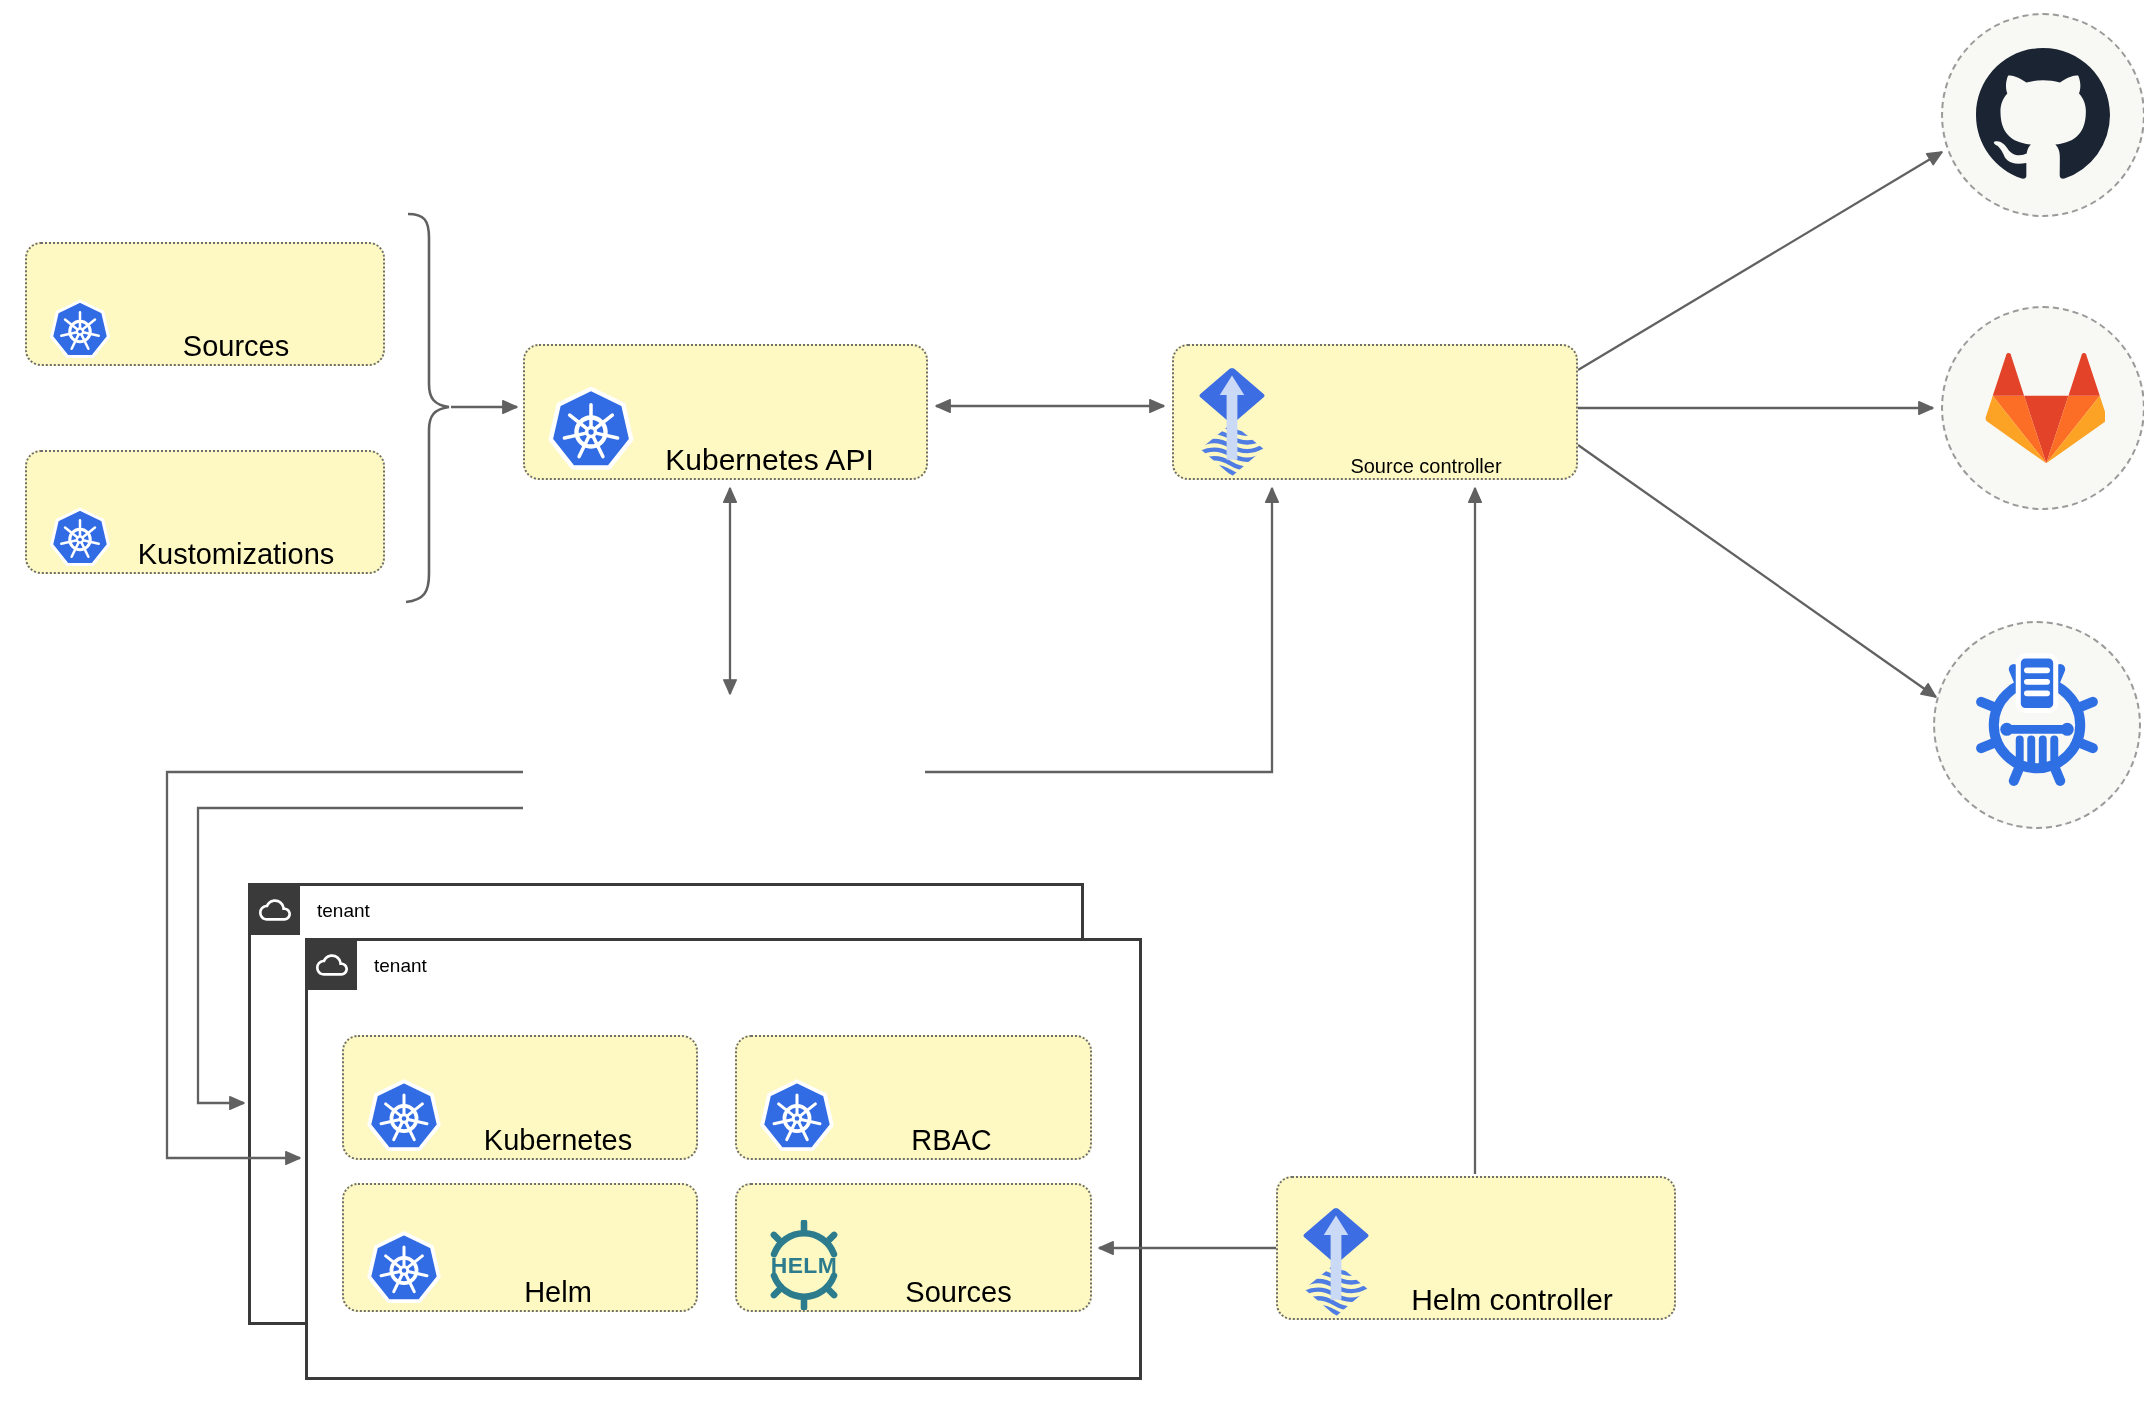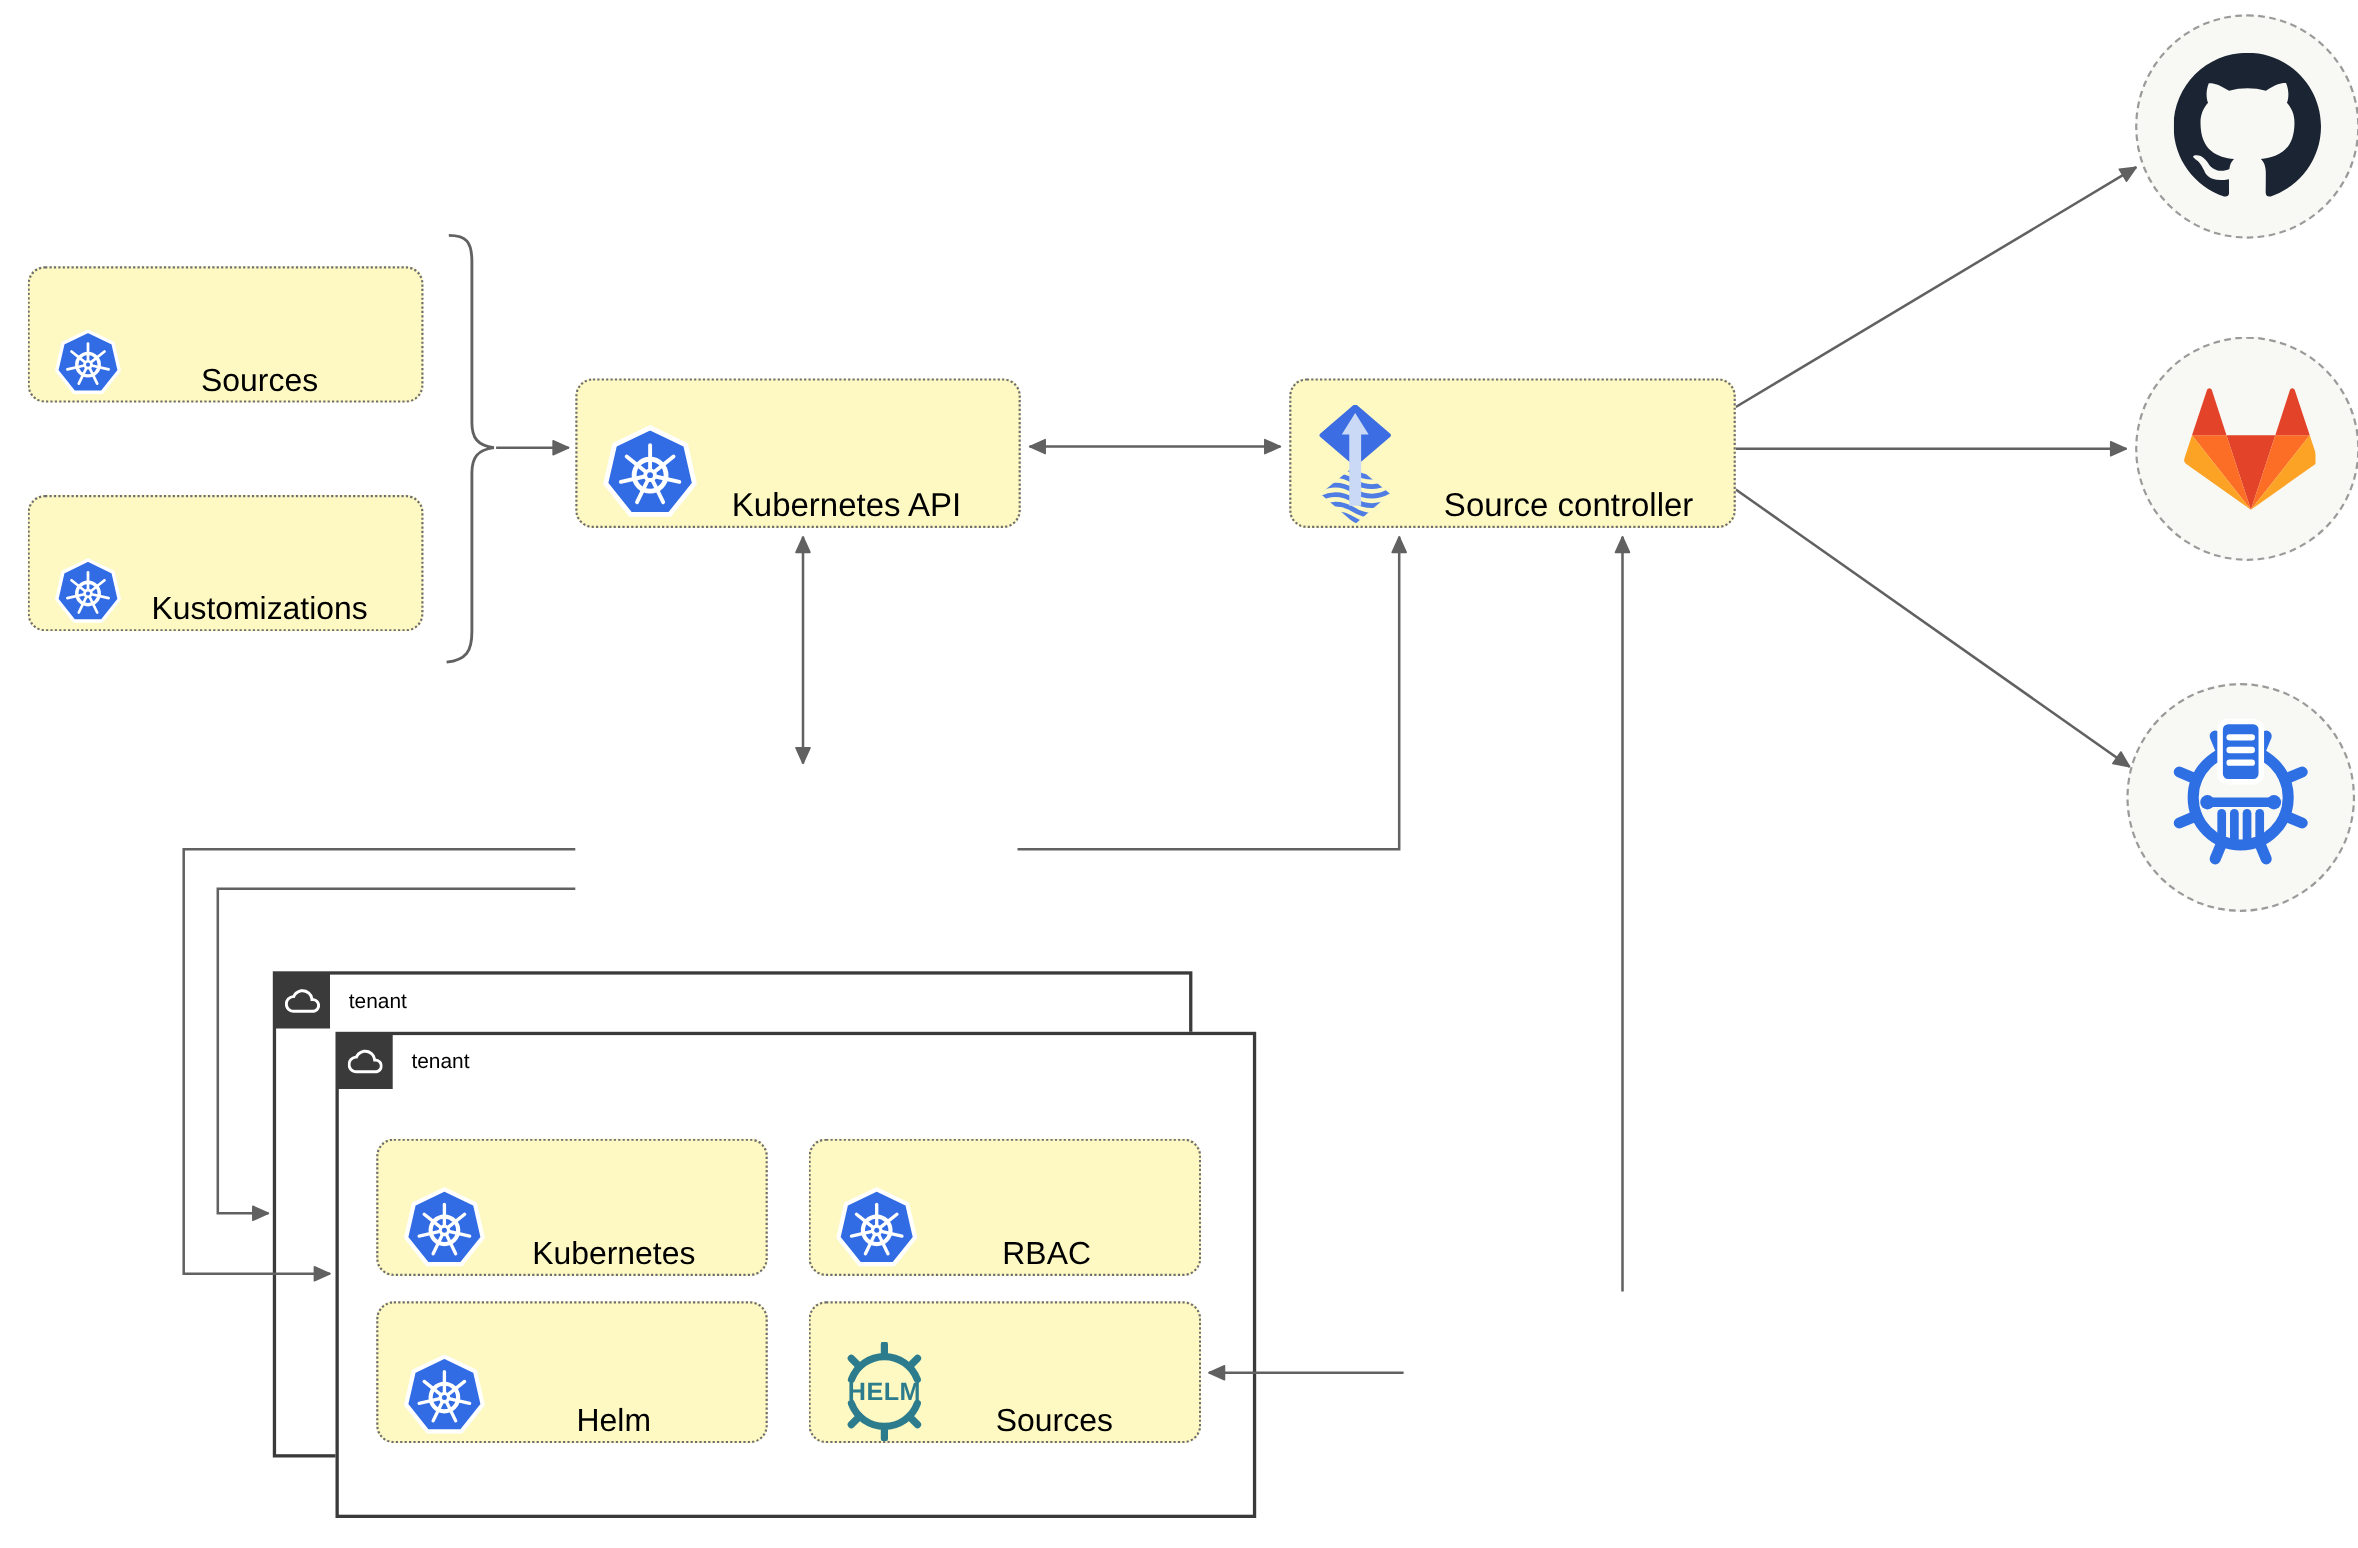--- a/index.html
+++ b/index.html
@@ -195,24 +195,30 @@
     <svg class="icon" width="88" height="92" viewBox="0 0 100 104">
         <use href="#ic-k8s"></use>
       </svg>
     <div class="lbl" style="font-size:30px;">Kubernetes API</div>
   </div>
 
   <div class="node" style="left:1172px;top:344px;width:406px;height:136px;">
     <svg class="icon" width="72" height="110" viewBox="0 0 100 152">
         <use href="#ic-flux"></use>
       </svg>
-    <div class="lbl two" style="font-size:30px;margin-left:43px;">Source controller</div>
-  </div>
-
-
+    <div class="lbl two" style="font-size:20px;margin-left:43px;">Source controller</div>
+  </div>
+
+
+  <div class="node" style="left:1276px;top:1176px;width:400px;height:144px;">
+    <svg class="icon" width="72" height="110" viewBox="0 0 100 152">
+        <use href="#ic-flux"></use>
+      </svg>
+    <div class="lbl two" style="font-size:30px;">Helm controller</div>
+  </div>
 
   <div id="carddeck">
     <div class="node" style="left:342px;top:1035px;width:356px;height:125px;">
       <svg class="icon" width="76" height="79" viewBox="0 0 100 104">
           <use href="#ic-k8s"></use>
         </svg>
       <div class="lbl">Kubernetes</div>
     </div>
 
     <div class="node" style="left:735px;top:1035px;width:357px;height:125px;">

